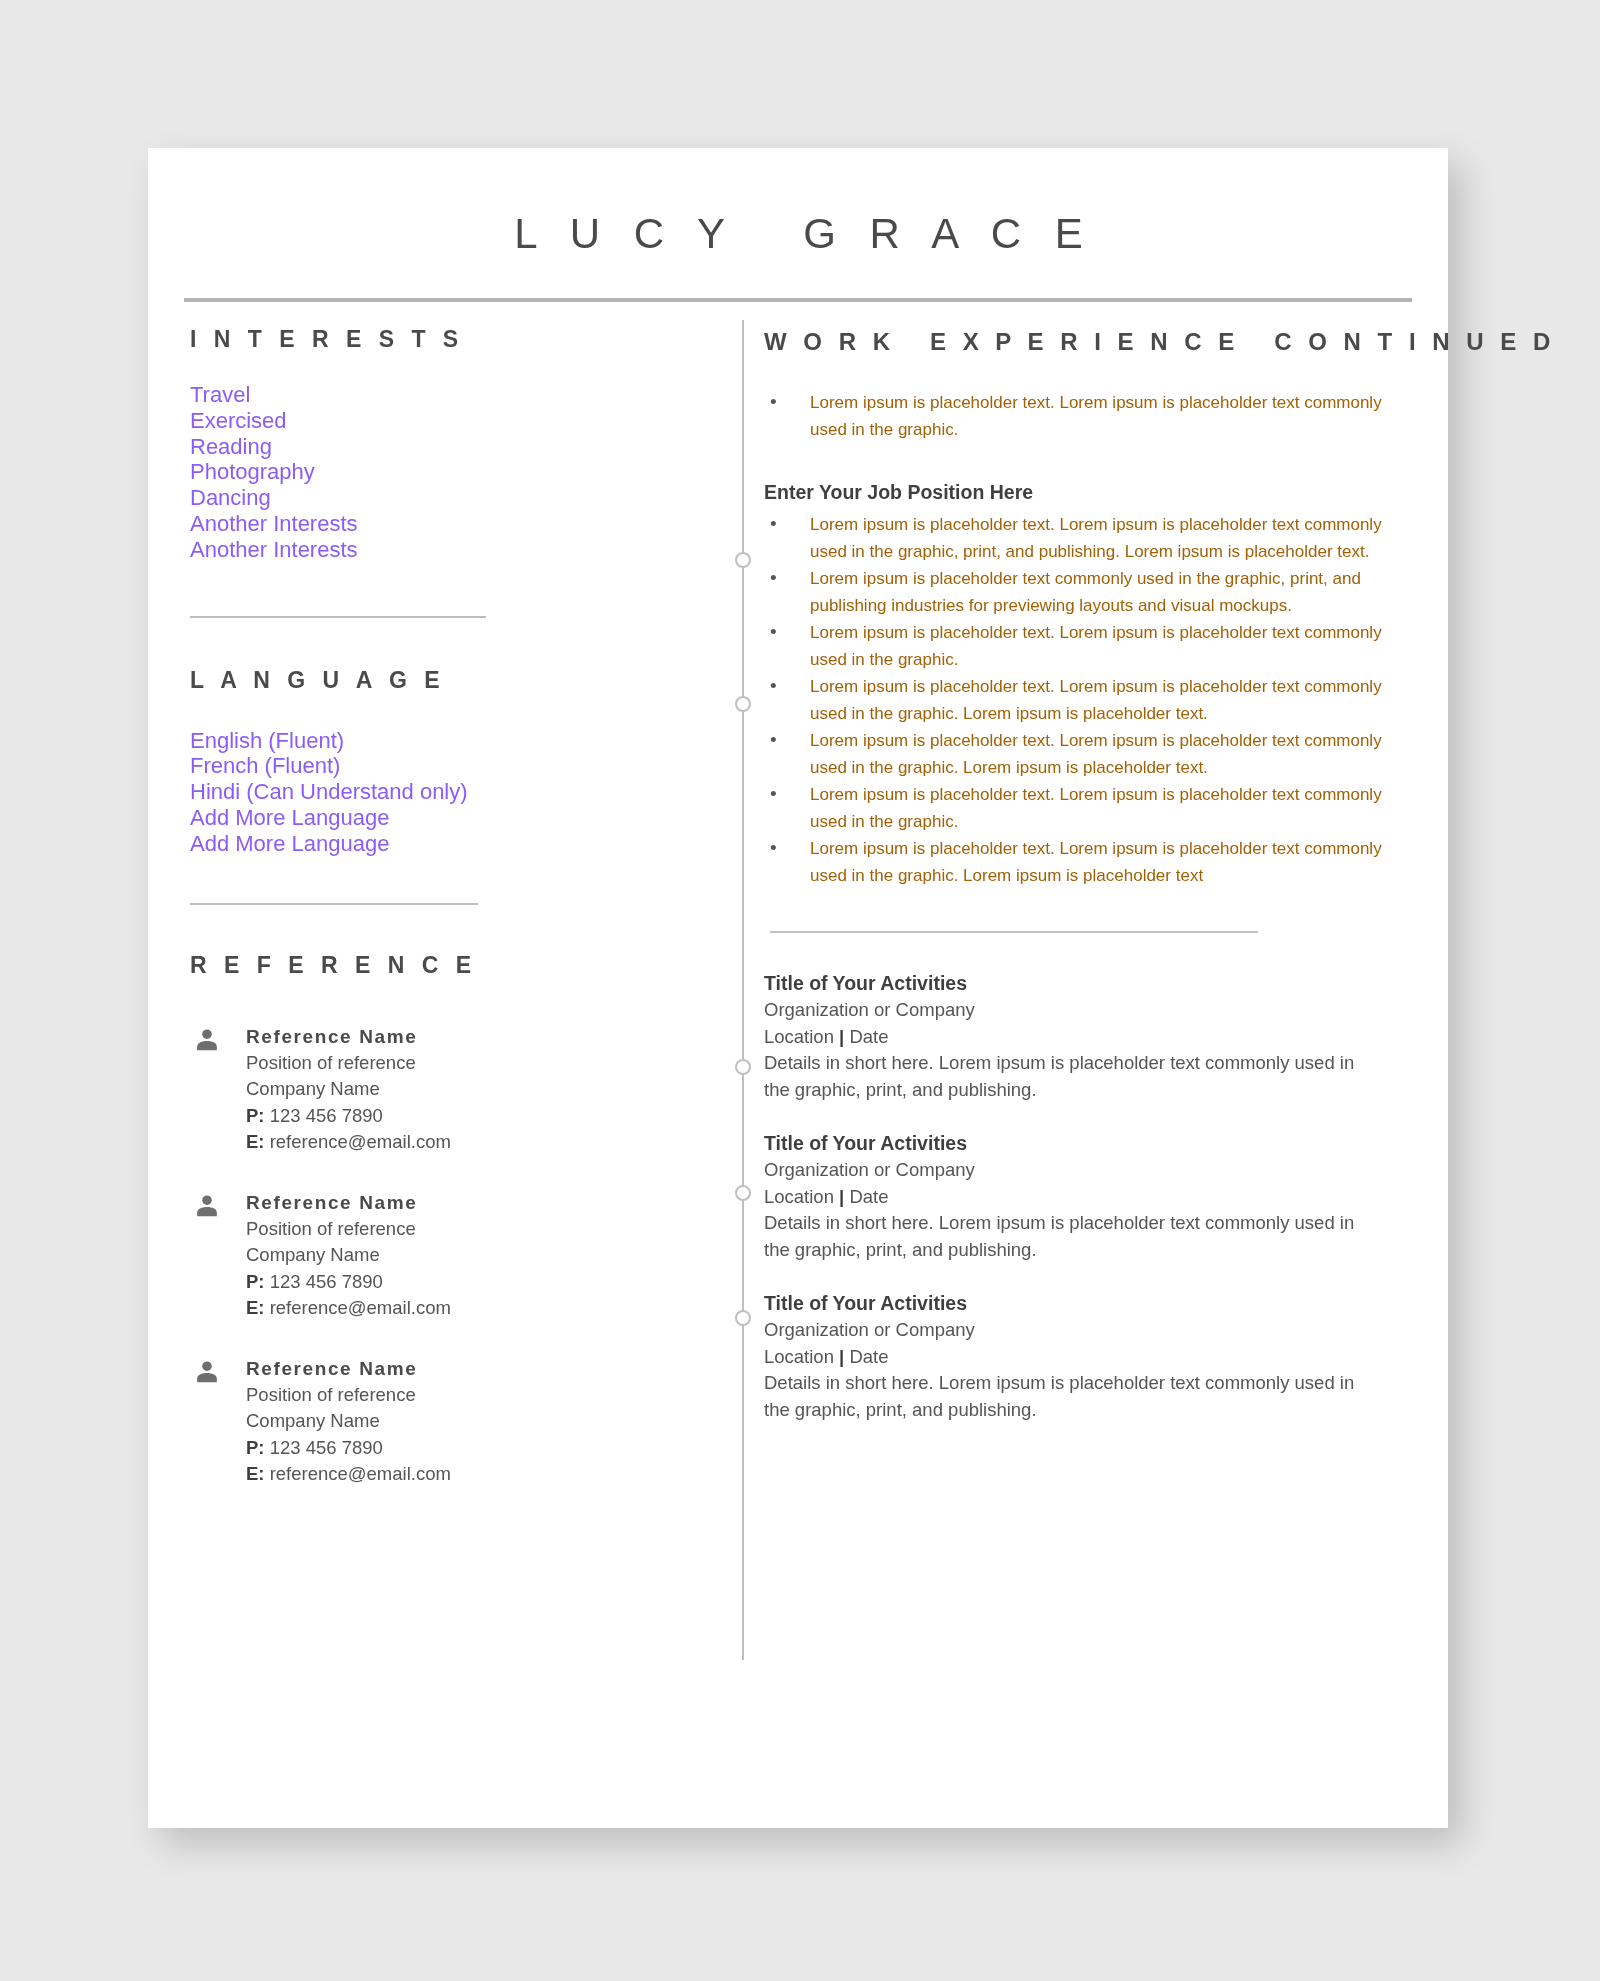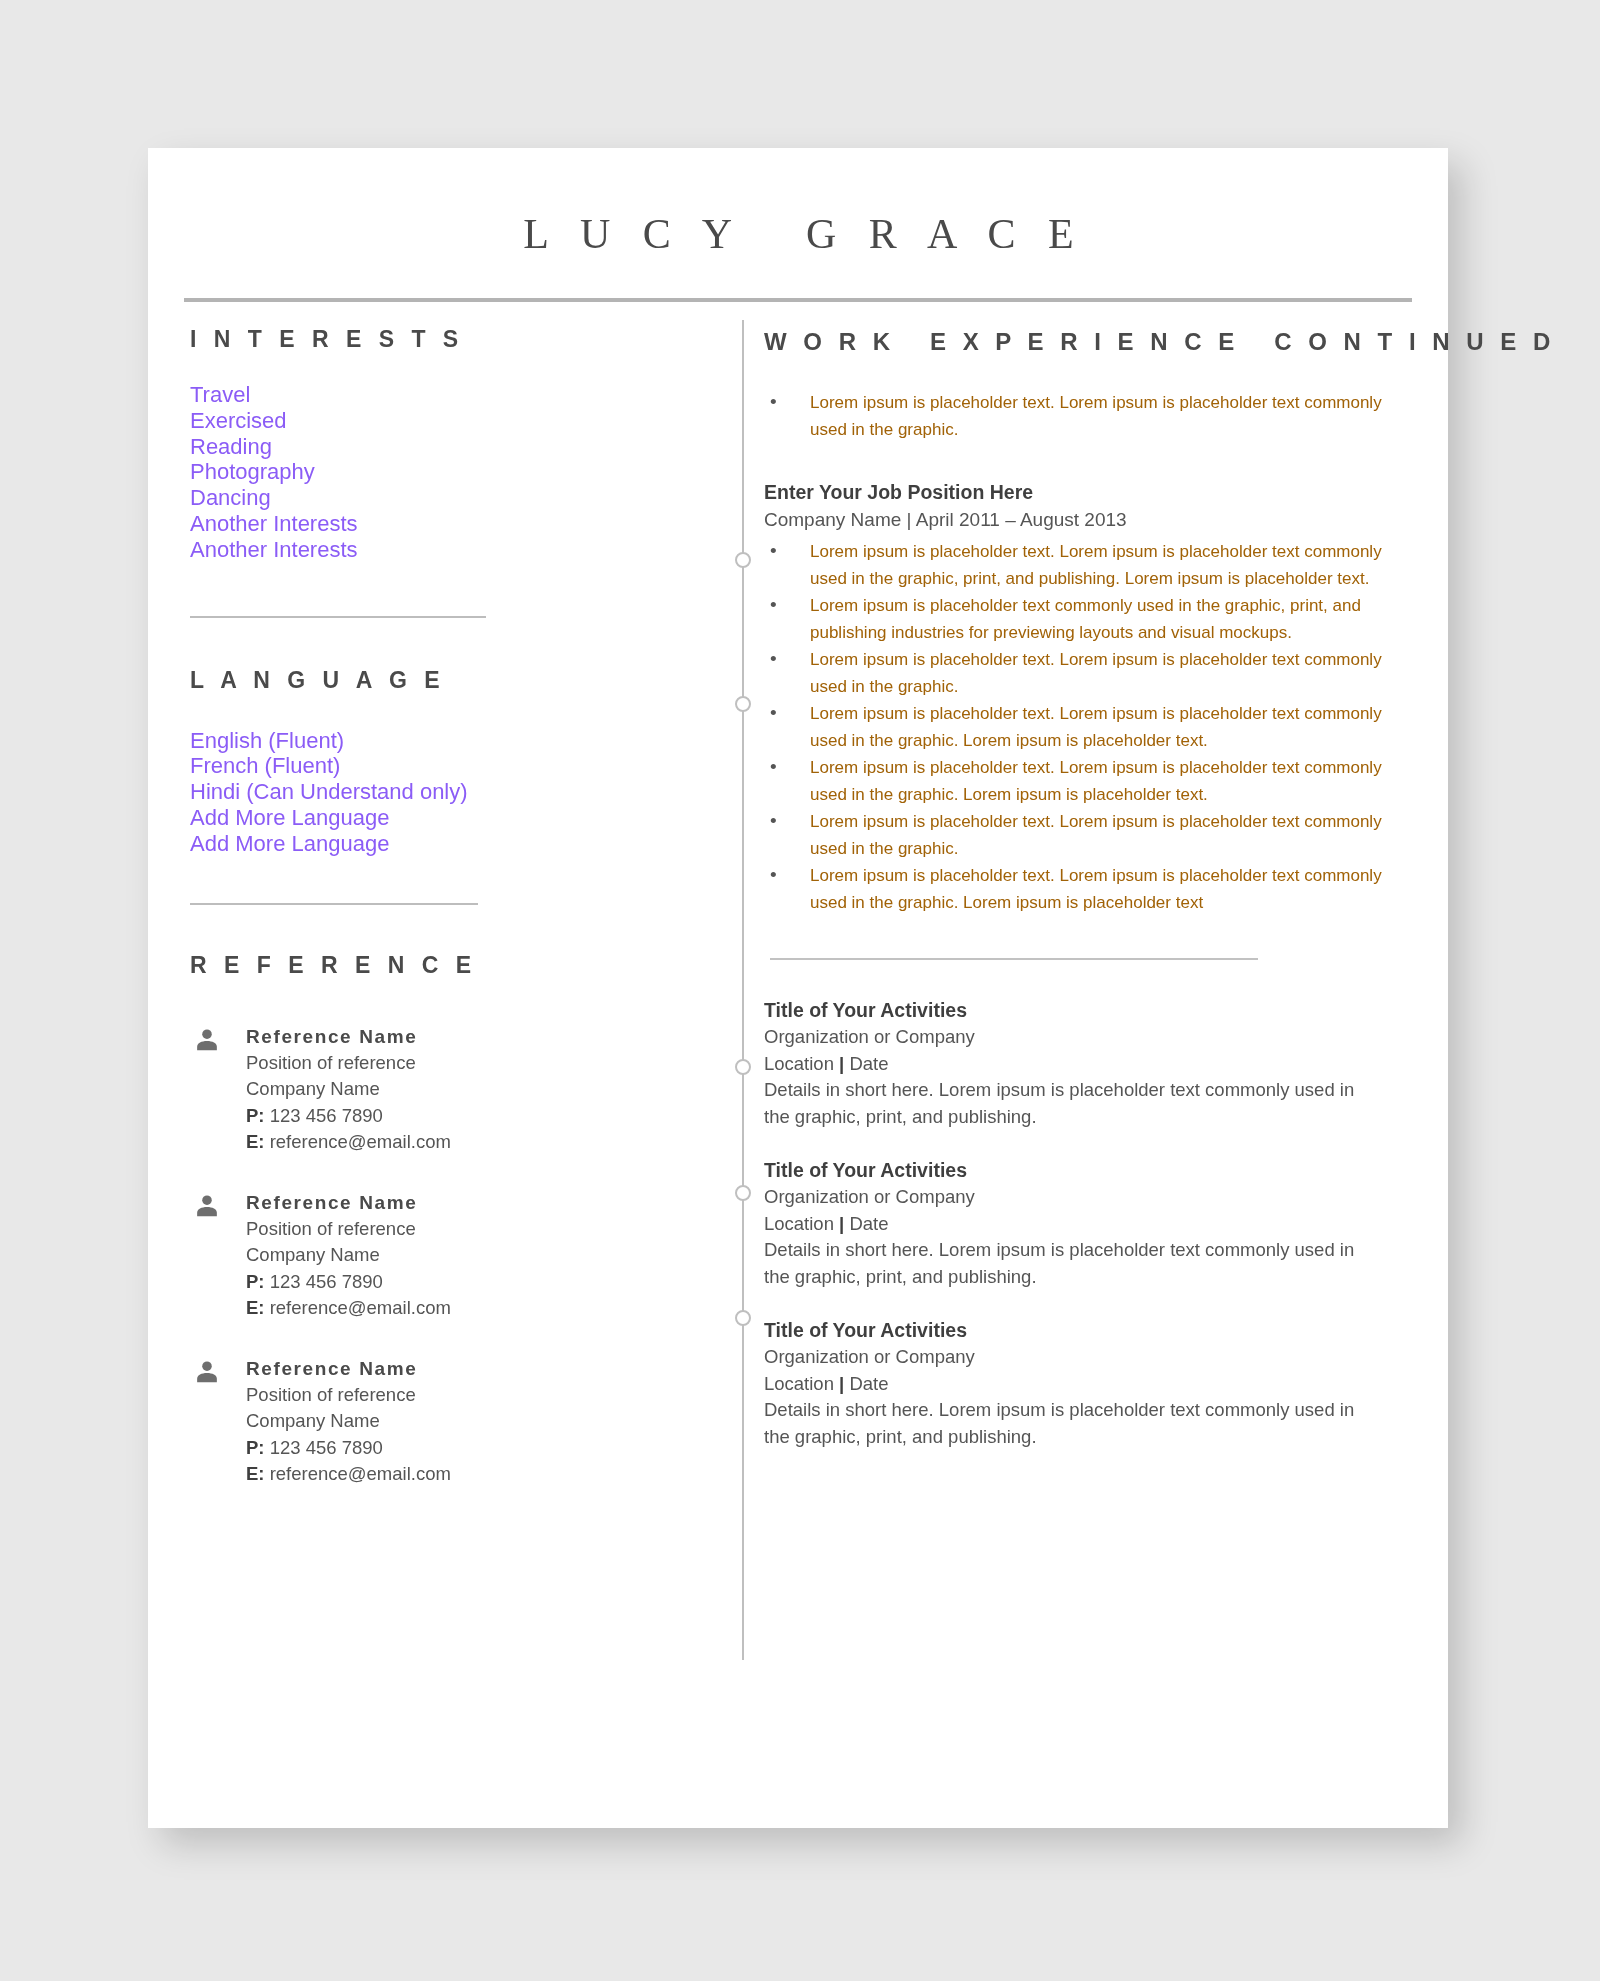--- a/index.html
+++ b/index.html
@@ -17,21 +17,21 @@
     width: 1300px; height: 1680px;
     background: #ffffff;
     box-shadow: 14px 16px 34px rgba(0,0,0,0.18);
   }
 
   
   #name-title {
     position: absolute;
     left: 0; top: 62px; width: 100%;
     text-align: center;
-    font-family: Liberation Serif, serif;
+    font-family: Liberation Sans, sans-serif;
     font-size: 42px;
     letter-spacing: 11px;
     color: #4a4a4a;
     font-weight: 400;
     white-space: pre;
     padding-left: 12px;
   }
   #header-rule {
     position: absolute;
     left: 36px; top: 150px;
@@ -266,21 +266,20 @@
     <div id="right-col">
 
       <div class="main-head" style="margin-top:2px;">W O R K   E X P E R I E N C E   C O N T I N U E D</div>
 
       <ul class="bullets" style="margin-top:34px;">
         <li>Lorem ipsum is placeholder text. Lorem ipsum is placeholder text commonly used in the graphic.</li>
       </ul>
 
       <div style="margin-top:35px;">
         <div class="job-title">Enter Your Job Position Here</div>
-        <div class="job-meta">Company Name | April 2011 – August 2013</div>
         <ul class="bullets" style="margin-top:6px;">
           <li>Lorem ipsum is placeholder text. Lorem ipsum is placeholder text commonly used in the graphic, print, and publishing. Lorem ipsum is placeholder text.</li>
           <li>Lorem ipsum is placeholder text commonly used in the graphic, print, and publishing industries for previewing layouts and visual mockups.</li>
           <li>Lorem ipsum is placeholder text. Lorem ipsum is placeholder text commonly used in the graphic.</li>
           <li>Lorem ipsum is placeholder text. Lorem ipsum is placeholder text commonly used in the graphic. Lorem ipsum is placeholder text.</li>
           <li>Lorem ipsum is placeholder text. Lorem ipsum is placeholder text commonly used in the graphic. Lorem ipsum is placeholder text.</li>
           <li>Lorem ipsum is placeholder text. Lorem ipsum is placeholder text commonly used in the graphic.</li>
           <li>Lorem ipsum is placeholder text. Lorem ipsum is placeholder text commonly used in the graphic. Lorem ipsum is placeholder text</li>
         </ul>
       </div>

